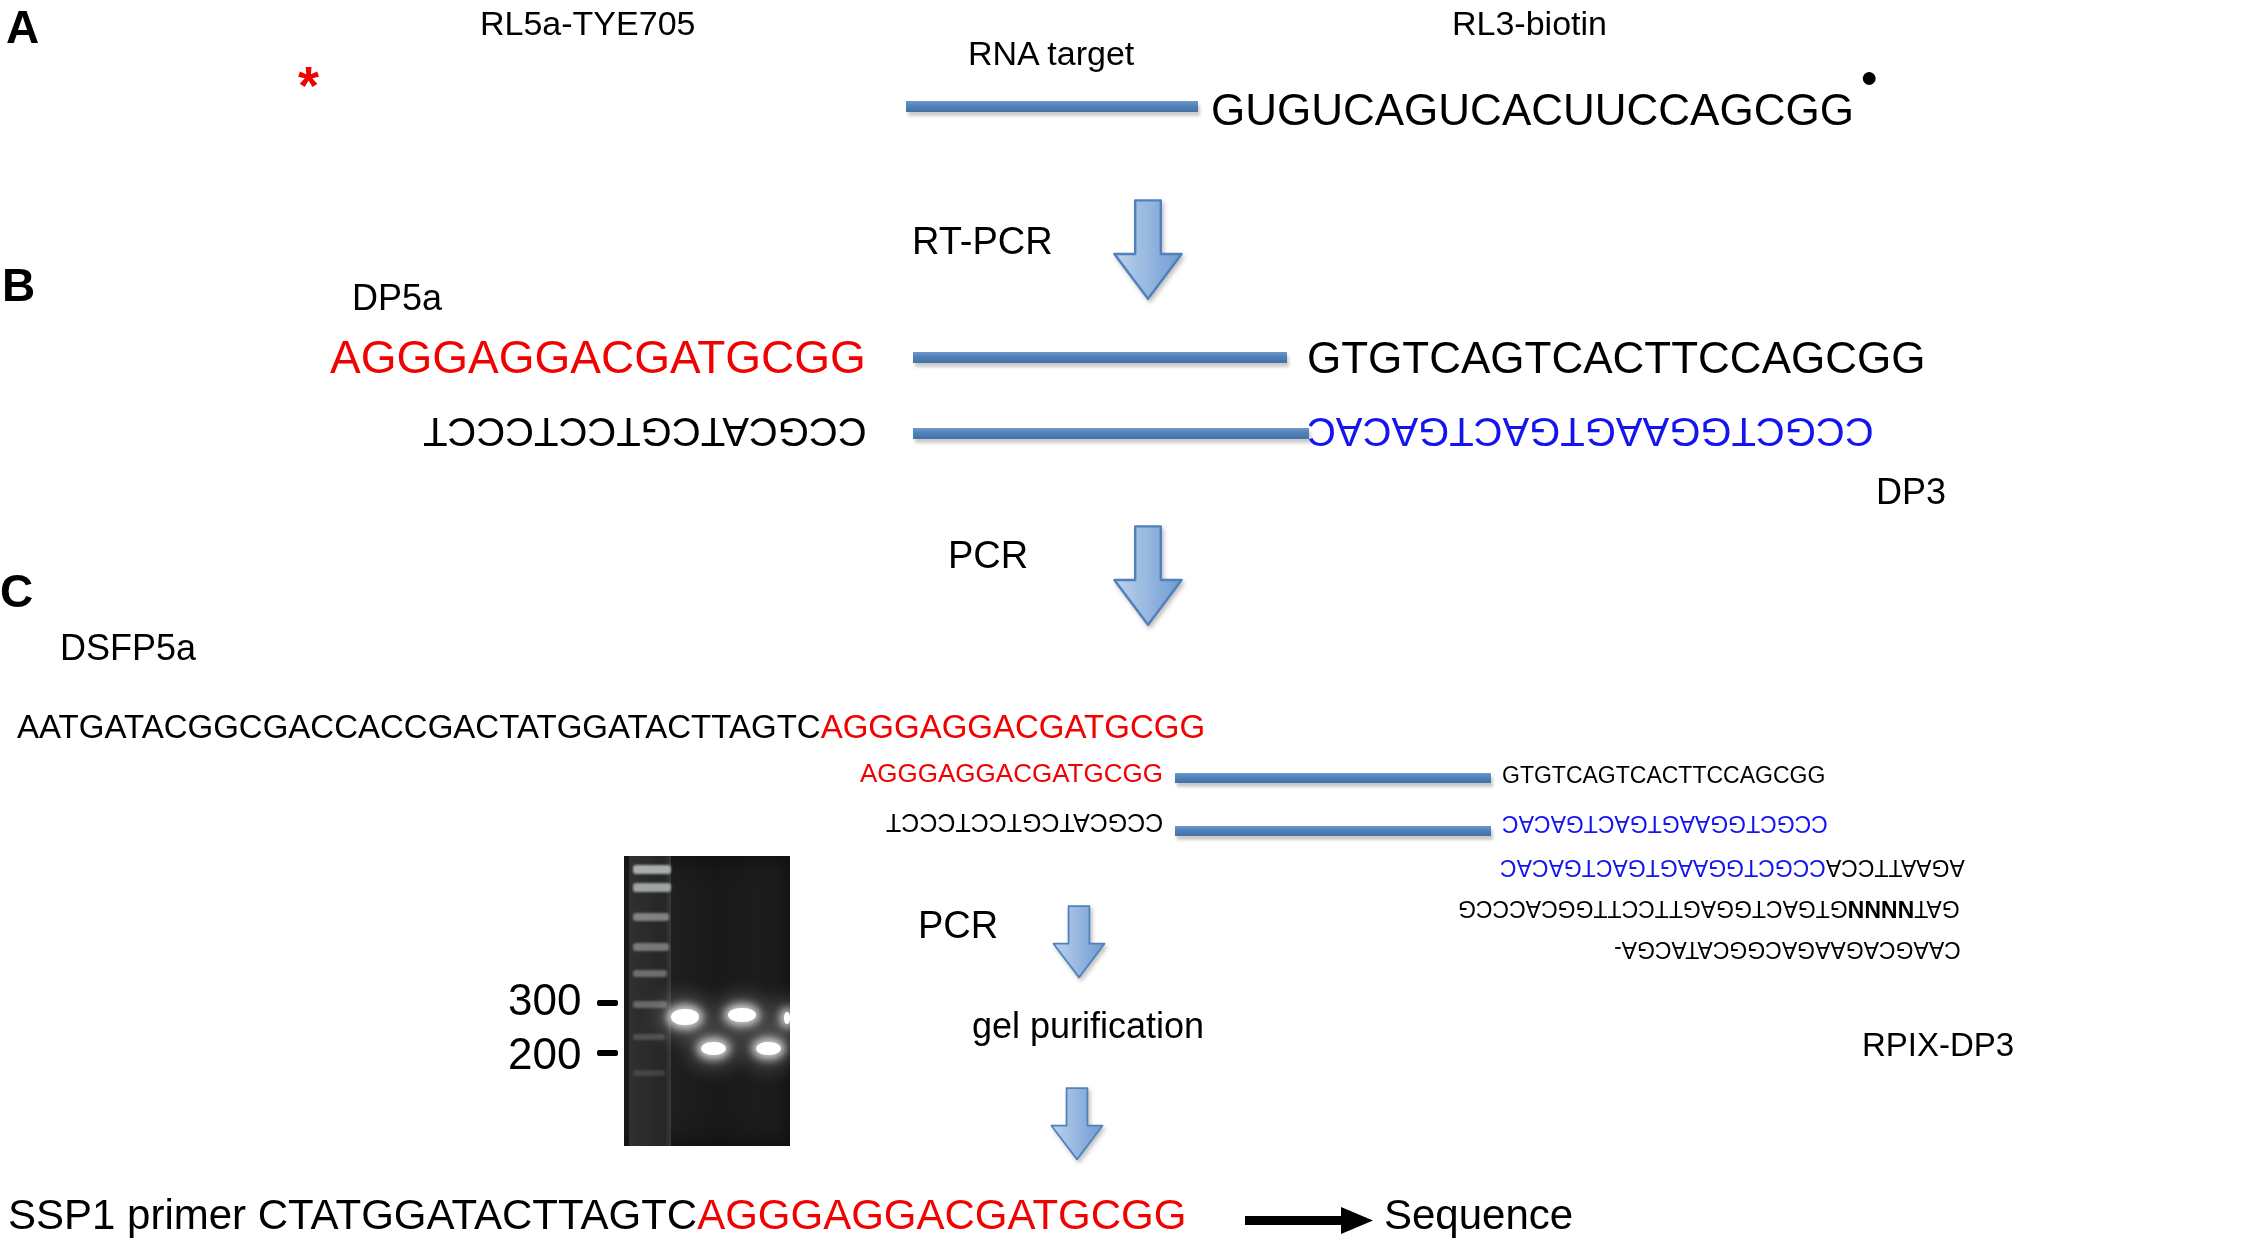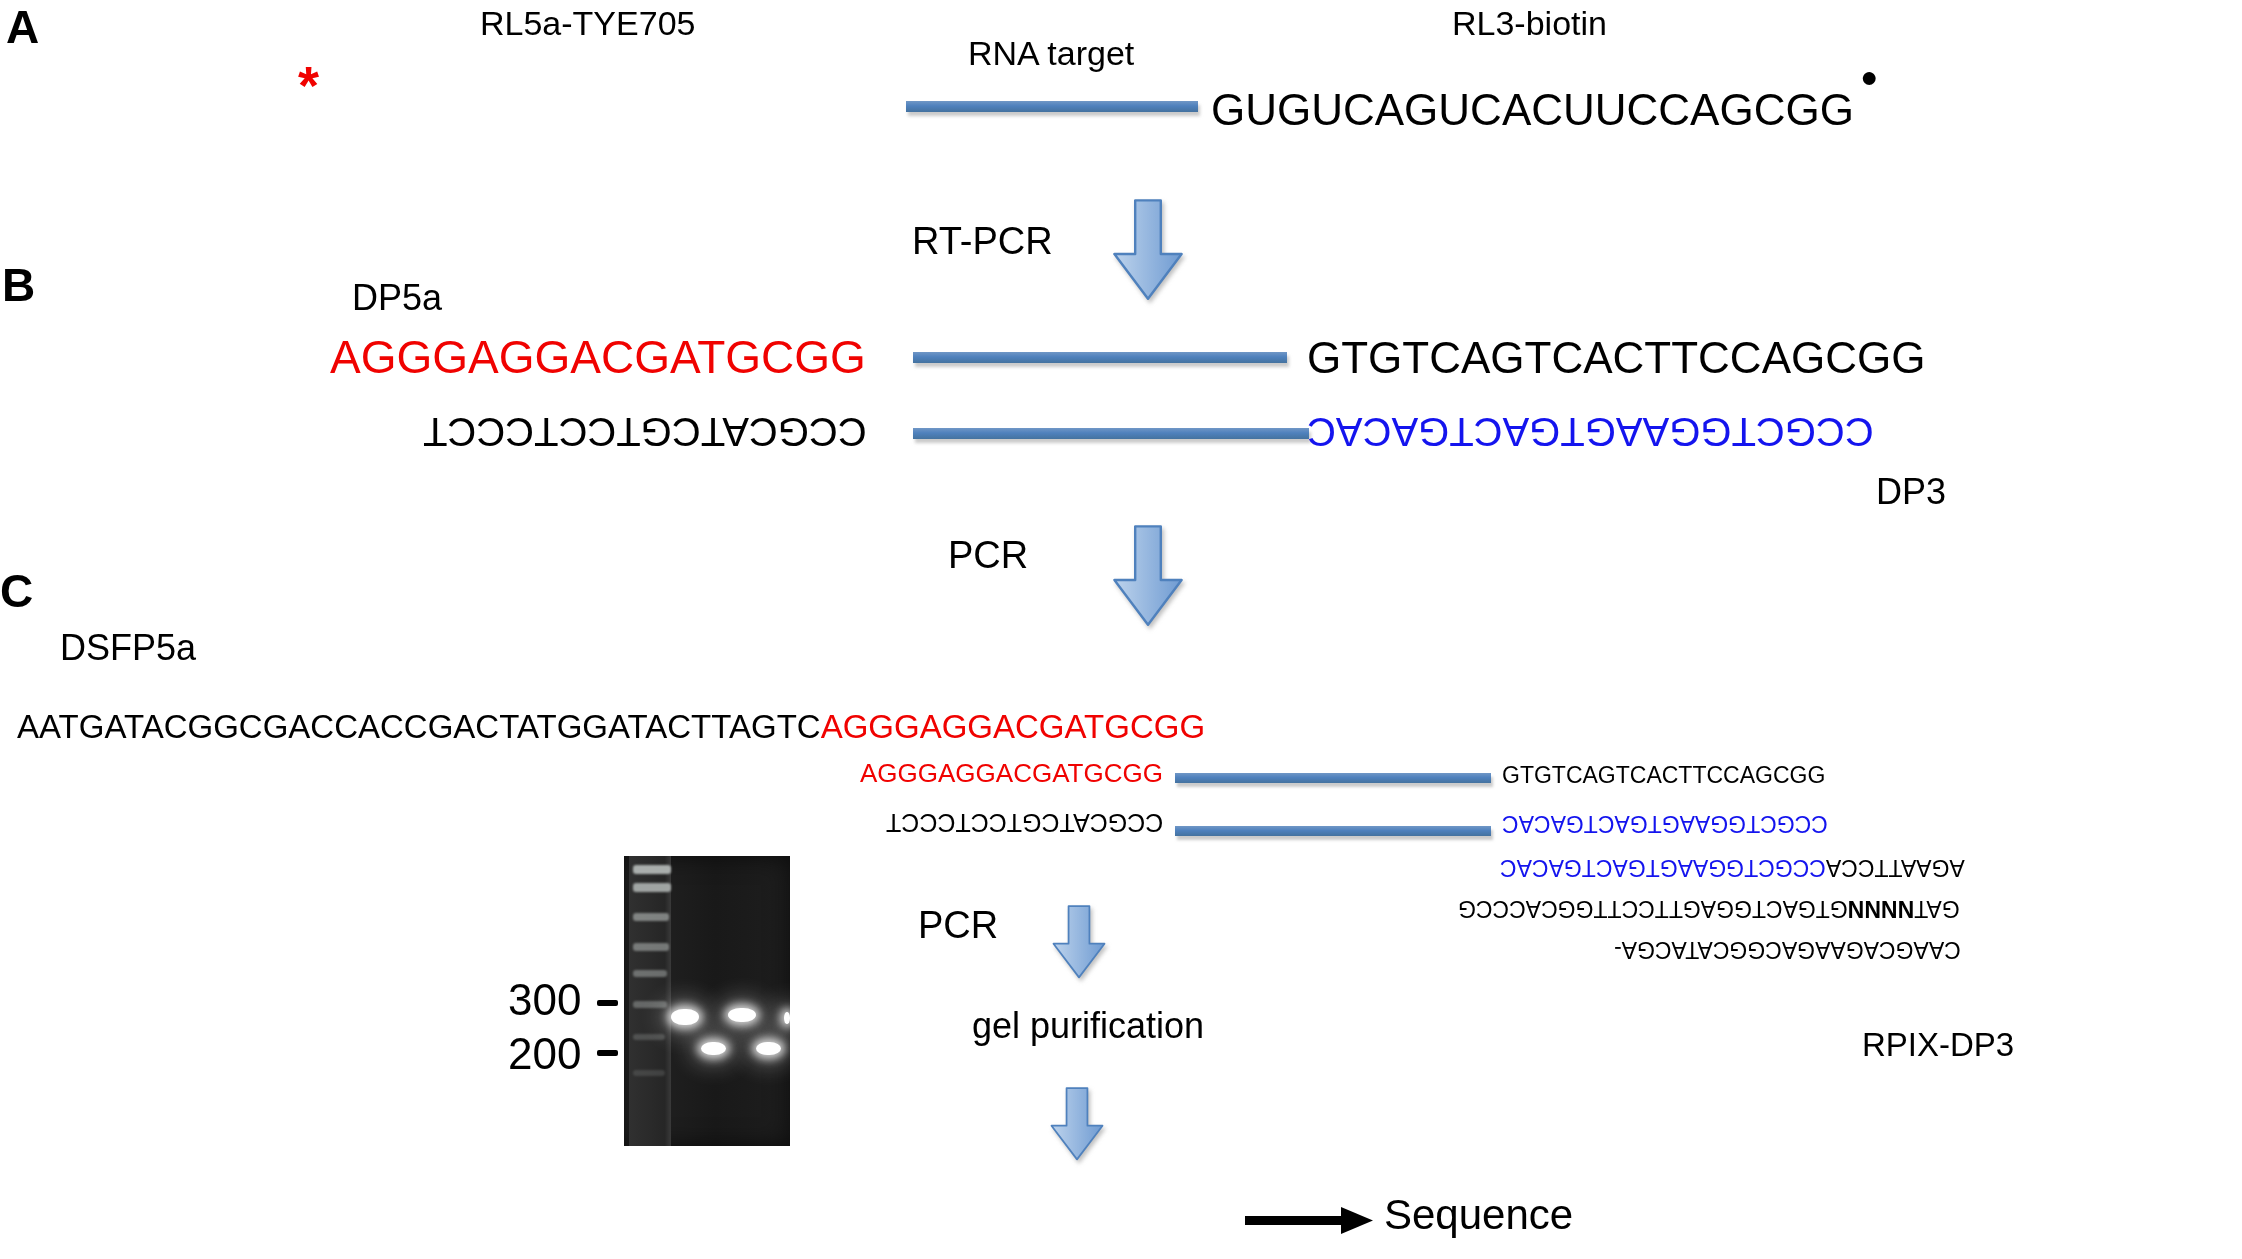--- a/index.html
+++ b/index.html
@@ -161,19 +161,22 @@
   <svg class="arrow-svg" style="left:1048px;top:1068px;" width="58" height="112" viewBox="0 0 100 130">
     <defs>
         <linearGradient id="g4" x1="0" y1="0" x2="1" y2="0">
       <stop offset="0" stop-color="#bdd3ec"></stop>
           <stop offset="1" stop-color="#6f9bd2"></stop>
     </linearGradient>
       </defs>
     <polygon points="32,3 68,3 68,68 94,68 50,126 6,68 32,68" fill="url(#g4)" stroke="#4f81bd" stroke-width="3" stroke-linejoin="round"></polygon>
   </svg>
 
+  <div class="abs seq42" style="left:8px;top:1194px;">
+    <span>SSP1 primer </span><span>CTATGGATACTTAGTC</span><span class="red">AGGGAGGACGATGCGG</span>
+  </div>
   <svg class="barrow" style="left:1243px;top:1200px;" width="132" height="40" viewBox="0 0 132 40">
     <rect x="2" y="16" width="96" height="9" fill="#000"></rect>
     <polygon points="98,7 98,34 130,20.5" fill="#000"></polygon>
   </svg>
   <div class="abs seq42" style="left:1384px;top:1194px;">Sequence</div>
 
 </div>
 
 </body></html>

